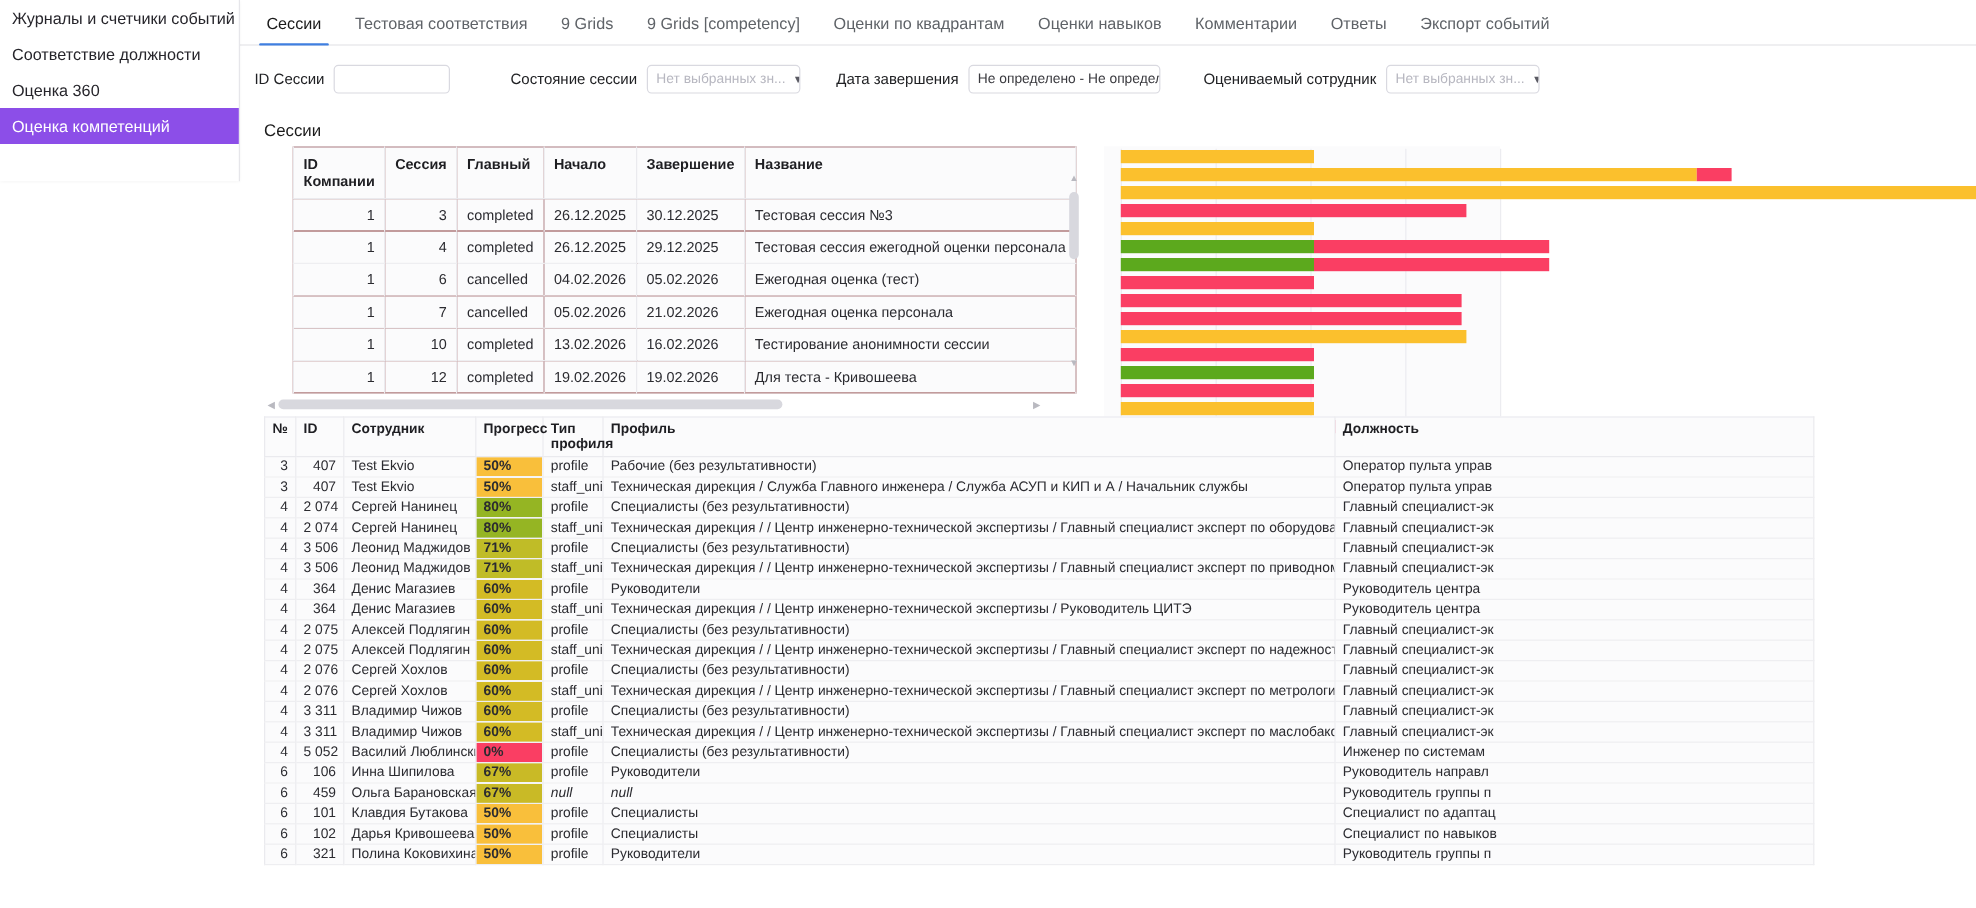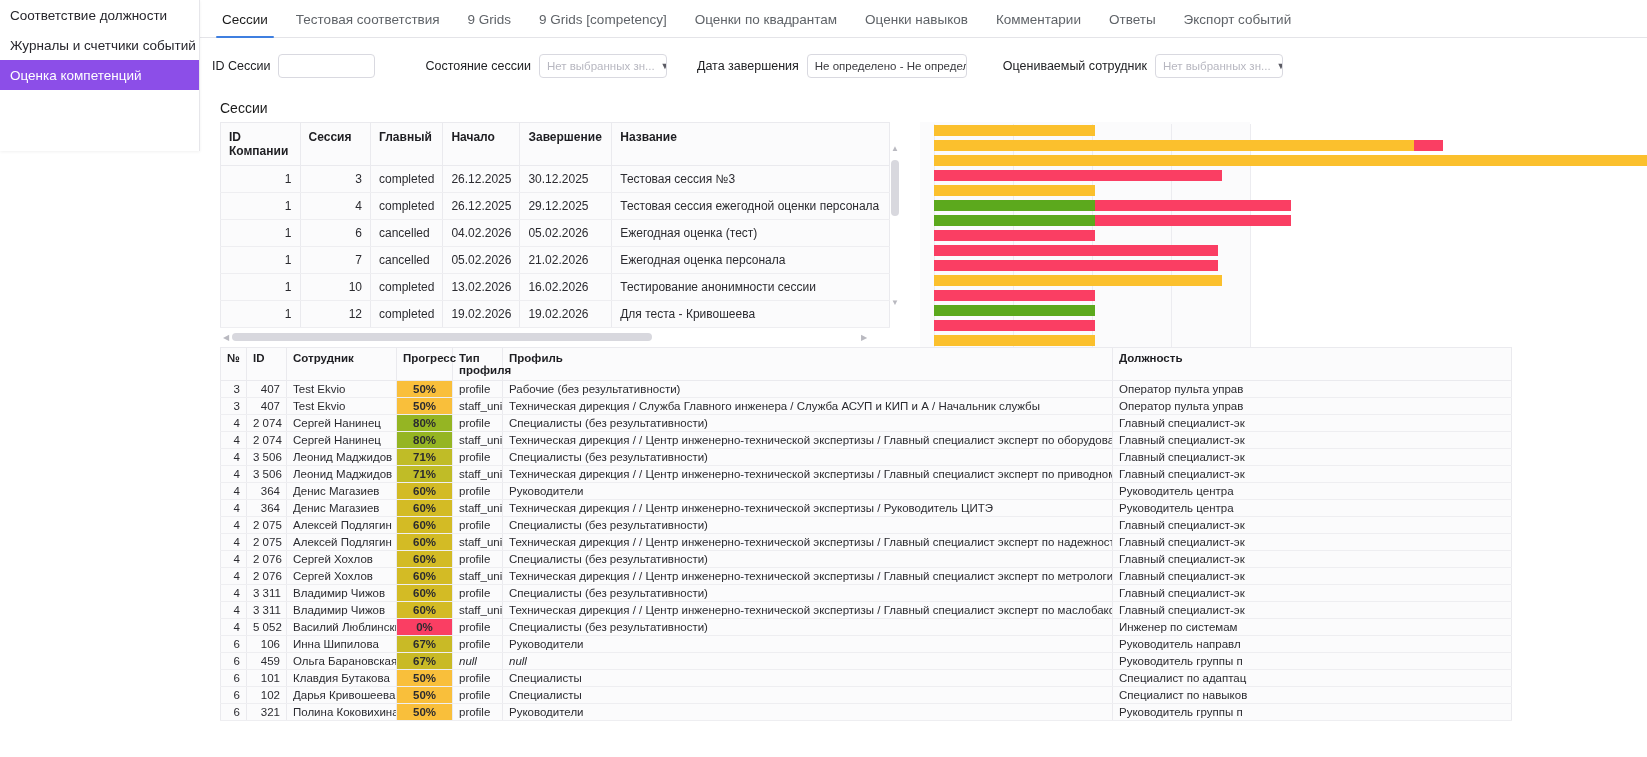--- a/index.html
+++ b/index.html
@@ -120,20 +120,21 @@
 
   
   .sessions-row { display: flex; align-items: flex-start; padding-left: 20px; }
 
   .sess-wrap { position: relative; width: 670px; }
   table.grid {
     border-collapse: collapse;
     table-layout: fixed;
     background: #7f1d1d;
     font-size: 12px;
+    margin-left: 24px;
   }
   table.grid th {
     font-weight: bold;
     font-size: 12px;
     color: #1e1e22;
     text-align: left;
     vertical-align: top;
     padding: 7px 8px;
     border: 1px solid #eaeaee;
     border-top: 1px solid #eaeaee;
@@ -205,21 +206,21 @@
     border-left: 1px solid #eaeaee;
     border-right: 1px solid #eaeaee;
     border-bottom: 1px solid #eeeef1;
     color: #2b2b30;
     background: #fbfbfc;
     height: 16px;
     white-space: nowrap;
     overflow: hidden;
   }
   td.prog {
-    text-align: center;
+    text-align: left;
     font-weight: bold;
     color: #ffffff;
     padding-right: 7px;
   }
   td.nulltxt { color: #a4a4ac; font-style: italic; }
   .c-num { width: 26px; text-align: right; }
   .c-id  { width: 40px; text-align: right; }
   .c-emp { width: 110px; }
   .c-prog{ width: 56px; }
   .c-type{ width: 50px; }
@@ -236,24 +237,27 @@
   }
 </style>
 </head>
 <body>
 
 <div class="app">
 
   <nav class="sidebar">
     <div id="sidebar-items">
         <div class="side-item">
+          <span>Журналы и счетчики событий</span>
+        </div>
+        <div class="side-item">
           <span>Соответствие должности</span>
         </div>
         <div class="side-item">
-          <span>Журналы и счетчики событий</span>
+          <span>Оценка 360</span>
         </div>
         <div class="side-item active">
           <span>Оценка компетенций</span>
         </div>
       </div>
   </nav>
 
   <section class="main">
 
     <div class="tabbar">

